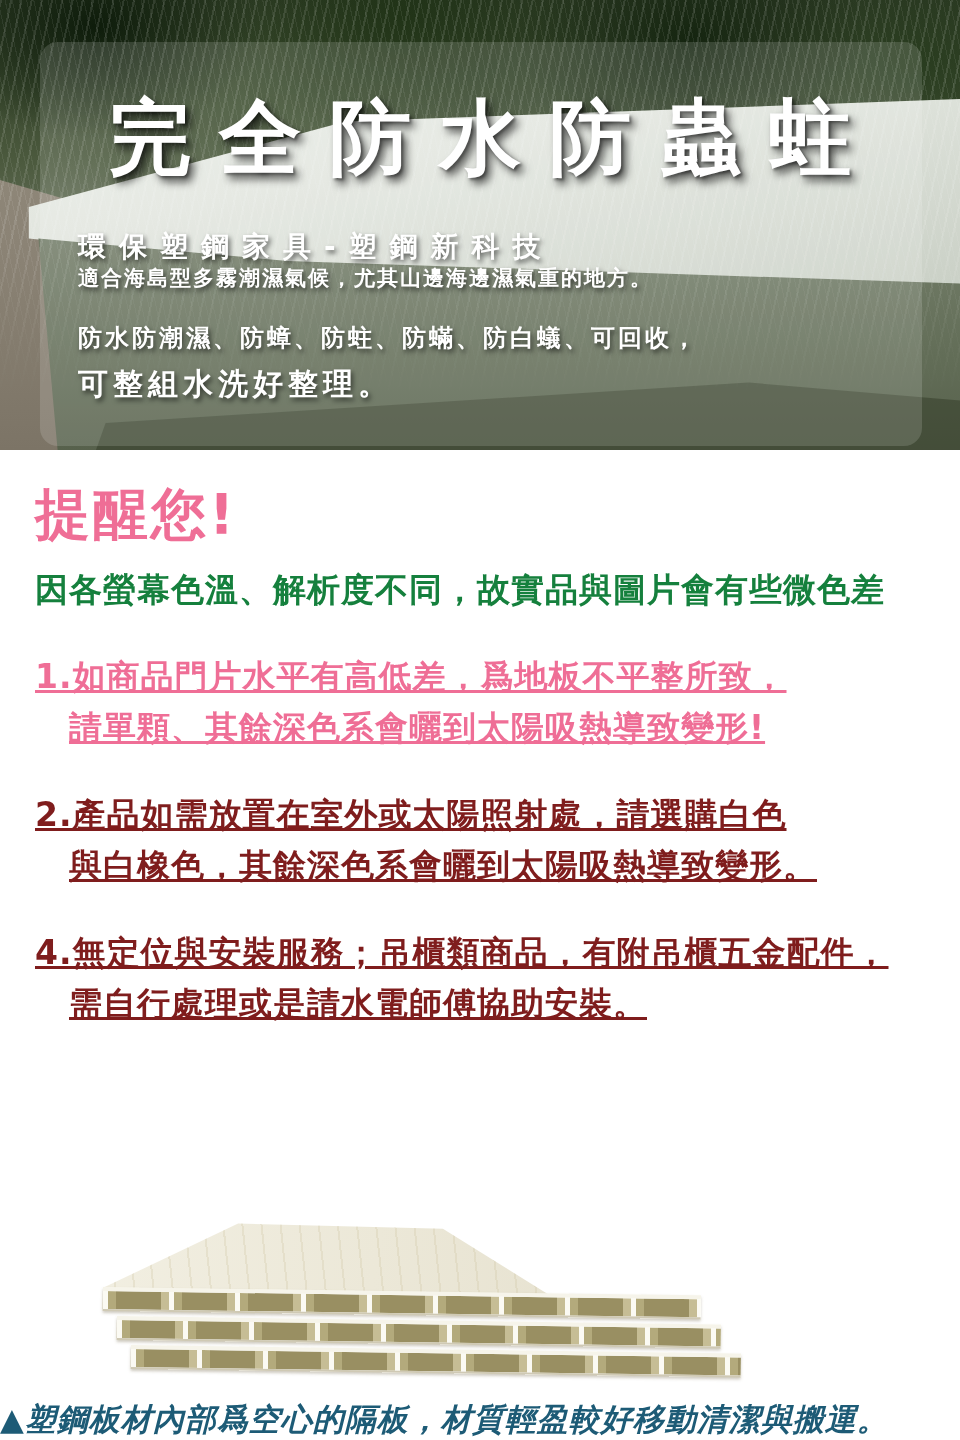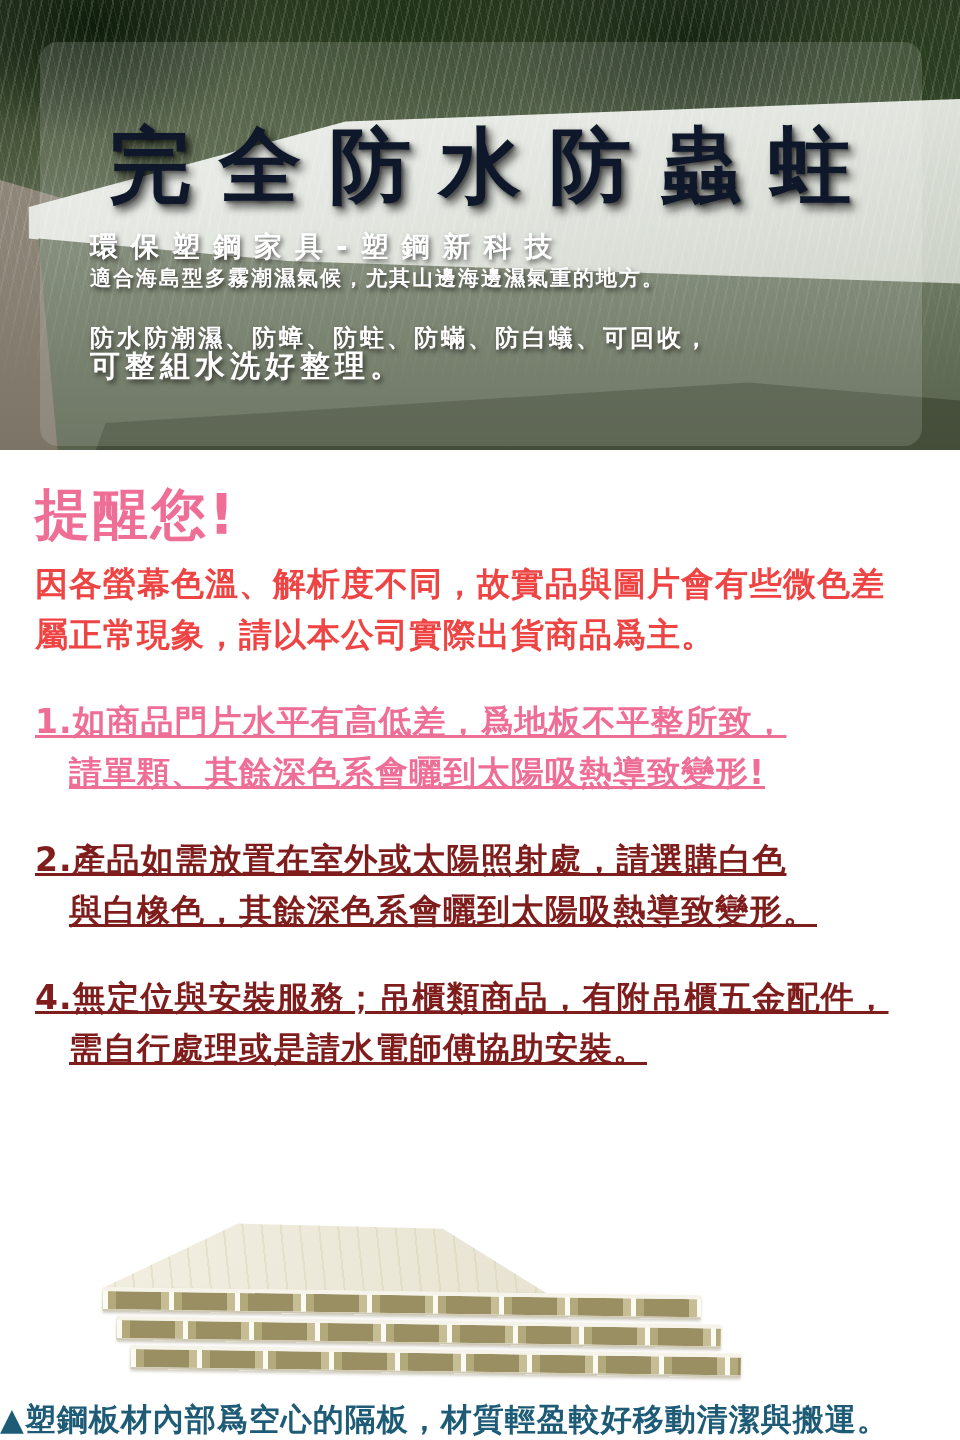--- a/index.html
+++ b/index.html
@@ -46,44 +46,43 @@
       repeating-linear-gradient(78deg, rgba(255,255,255,.07) 0 1px, rgba(255,255,255,0) 1px 7px);
     -webkit-mask-image: linear-gradient(180deg,#000 50%, transparent 88%);
             mask-image: linear-gradient(180deg,#000 50%, transparent 88%);
   }
   .ph-overlay {
     position:absolute; left:40px; top:42px; right:38px; bottom:4px;
     background: rgba(255,255,255,.14); border-radius:18px;
   }
   .hero-title {
     position:absolute; left:0; right:0; top:84px; text-align:center;
-    color:#0f172a; font-size:82px; font-weight:700; letter-spacing:28px; padding-left:28px;
+    color:#ffffff; font-size:82px; font-weight:700; letter-spacing:28px; padding-left:28px;
     text-shadow: 5px 6px 9px rgba(0,0,0,.65), 2px 2px 3px rgba(0,0,0,.45);
     white-space:nowrap;
-    margin-top:28px;
   }
   .hero-sub { position:absolute; left:78px; color:#ffffff; font-weight:700; white-space:nowrap;
-    text-shadow: 2px 3px 5px rgba(0,0,0,.6); margin-left: 12px; }
+    text-shadow: 2px 3px 5px rgba(0,0,0,.6); }
   .hero-sub1 { top:228px; font-size:28px; letter-spacing:13px; }
   .hero-sub2 { top:264px; font-size:21px; letter-spacing:2px; }
   .hero-sub3 { top:322px; font-size:24px; letter-spacing:3px; }
-  .hero-sub4 { top:346px; font-size:30px; letter-spacing:5px; }
+  .hero-sub4 { top:364px; font-size:30px; letter-spacing:5px; }
 
   
   .notice { position:absolute; left:0; top:450px; width:912px; padding:37px 28px 0 35px; }
   .notice-heading { color:#ef6e96; font-size:55px; font-weight:700; letter-spacing:3px; line-height:1; }
-  .intro { margin-top:16px; color:#ef4444; font-size:33px; font-weight:700; line-height:51px; letter-spacing:1px; }
+  .intro { margin-top:22px; color:#15803d; font-size:33px; font-weight:700; line-height:51px; letter-spacing:1px; }
   .item { margin-top:36px; font-size:33px; font-weight:700; line-height:51px; letter-spacing:1px;text-decoration:underline; }
   .item .wrap { padding-left:34px; }
   .item.pink { color:#ef6e96; }
   .item.slate { color:#7f1d1d; }
   .tline { white-space:nowrap; }
 
   
-  .board-section { position:absolute; left:0; top:1195px; width:809px; }
+  .board-section { position:absolute; left:0; top:1195px; width:809px;font-style:italic; }
   .board-canvas { position:relative; width:640px; height:178px; margin:0 auto; }
   .board-topface {
     position:absolute; inset:0;
     clip-path: polygon(24% 16%, 56% 19%, 73% 57%, 3% 52%);
     background:
       repeating-linear-gradient(84deg, rgba(205,195,160,.28) 0 2px, rgba(0,0,0,0) 2px 19px),
       linear-gradient(98deg,#f2efe2 0%, #ece8d8 45%, #e3decb 100%);
   }
   .cell-row {
     position:absolute; height:24px;
@@ -120,21 +119,20 @@
     <div class="hero-sub hero-sub2">適合海島型多霧潮濕氣候，尤其山邊海邊濕氣重的地方。</div>
     <div class="hero-sub hero-sub3">防水防潮濕、防蟑、防蛀、防蟎、防白蟻、可回收，</div>
     <div class="hero-sub hero-sub4">可整組水洗好整理。</div>
   </div>
 
   <div class="notice">
     <div class="notice-heading">提醒您!</div>
 
     <div class="intro">
       <div class="tline">因各螢幕色溫、解析度不同，故實品與圖片會有些微色差</div>
-      <div class="tline">屬正常現象，請以本公司實際出貨商品爲主。</div>
     </div>
 
     <div class="item pink">
       <div class="tline">1.如商品門片水平有高低差，爲地板不平整所致，</div>
       <div class="tline wrap">請單顆、其餘深色系會曬到太陽吸熱導致變形!</div>
     </div>
 
     <div class="item slate">
       <div class="tline">2.產品如需放置在室外或太陽照射處，請選購白色</div>
       <div class="tline wrap">與白橡色，其餘深色系會曬到太陽吸熱導致變形。</div>

